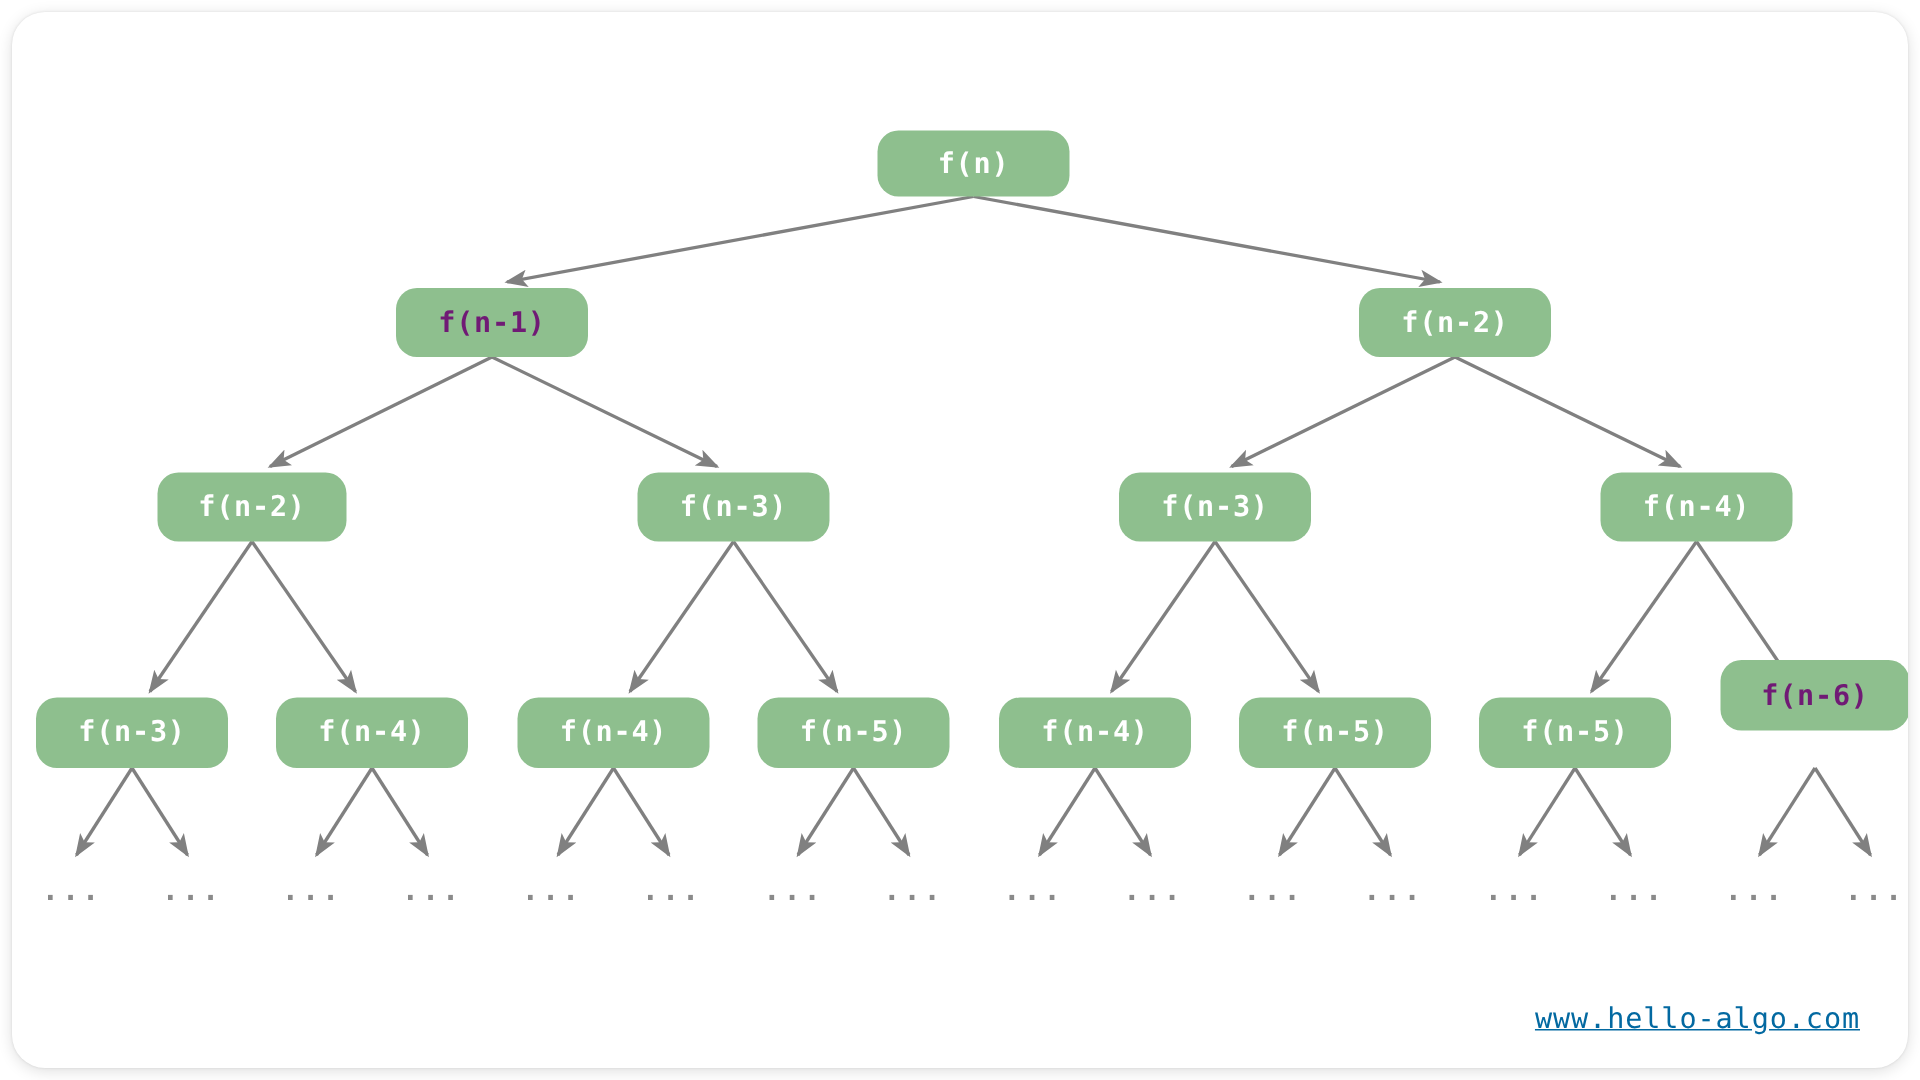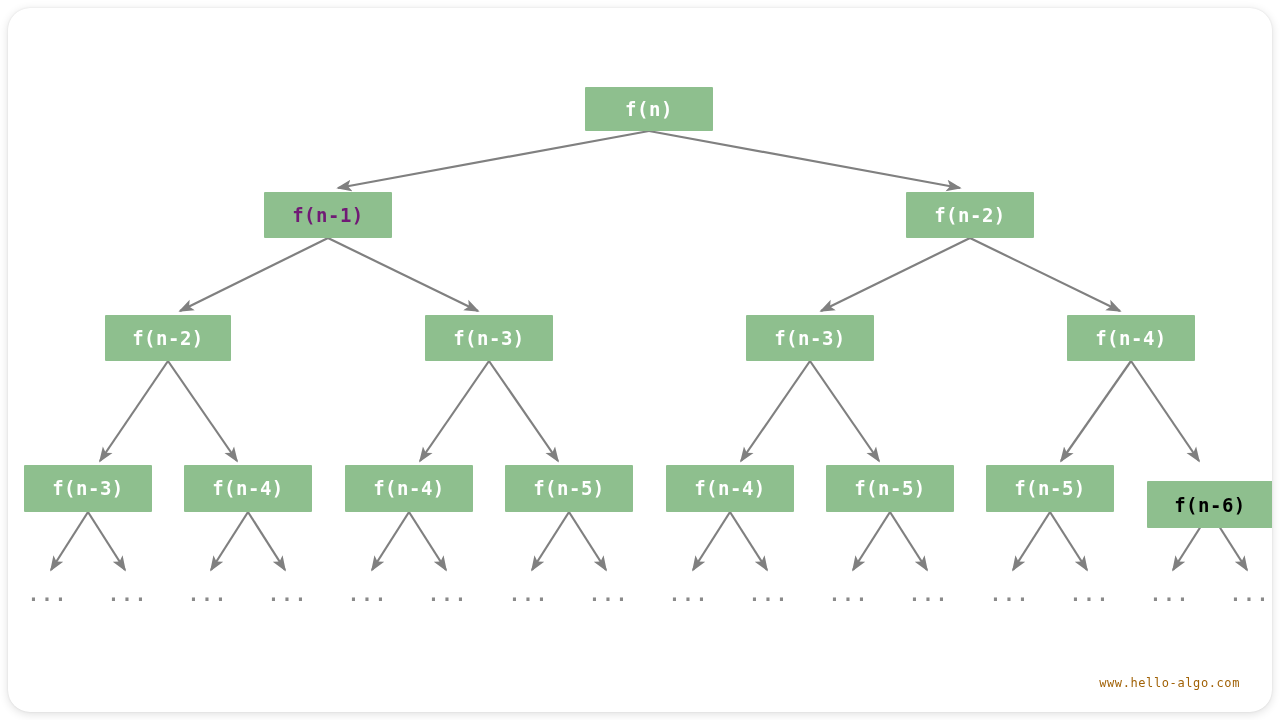--- a/index.html
+++ b/index.html
@@ -32,21 +32,21 @@
     position: absolute;
     left: 0;
     top: 0;
     width: 1280px;
     height: 720px;
     pointer-events: none;
   }
   .node {
     position: absolute;
     background: #8ebf8e;
-    border-radius: 1px;
+    border-radius: 14px;
     color: #ffffff;
     font-family: "DejaVu Sans Mono", monospace;
     font-weight: bold;
     font-size: 19px;
     letter-spacing: 0.5px;
     display: flex;
     align-items: center;
     justify-content: center;
     box-sizing: border-box;
     white-space: nowrap;
@@ -58,25 +58,26 @@
     font-size: 19px;
     font-weight: bold;
     letter-spacing: 2px;
     transform: translate(-50%, -50%);
     white-space: nowrap;
   }
   #watermark {
     position: absolute;
     right: 32px;
     bottom: 22px;
-    color: #a16207;
+    color: #0369a1;
     font-family: "DejaVu Sans Mono", monospace;
-    font-size: 12px;
+    font-size: 19px;
     letter-spacing: 0.6px;
     white-space: nowrap;
+    text-decoration: underline;
   }
 </style>
 </head>
 <body>
 
 <div id="stage">
   <div id="card">
 
     <svg id="edges" viewBox="0 0 1280 720" xmlns="http://www.w3.org/2000/svg">
       <defs>
@@ -126,21 +127,21 @@
         <div class="node" style="left: 417px; top: 307px; width: 128px; height: 46px; background: rgb(142, 191, 142); color: rgb(255, 255, 255);">f(n-3)</div>
         <div class="node" style="left: 738px; top: 307px; width: 128px; height: 46px; background: rgb(142, 191, 142); color: rgb(255, 255, 255);">f(n-3)</div>
         <div class="node" style="left: 1059px; top: 307px; width: 128px; height: 46px; background: rgb(142, 191, 142); color: rgb(255, 255, 255);">f(n-4)</div>
         <div class="node" style="left: 16px; top: 456.5px; width: 128px; height: 47px; background: rgb(142, 191, 142); color: rgb(255, 255, 255);">f(n-3)</div>
         <div class="node" style="left: 176px; top: 456.5px; width: 128px; height: 47px; background: rgb(142, 191, 142); color: rgb(255, 255, 255);">f(n-4)</div>
         <div class="node" style="left: 337px; top: 456.5px; width: 128px; height: 47px; background: rgb(142, 191, 142); color: rgb(255, 255, 255);">f(n-4)</div>
         <div class="node" style="left: 497px; top: 456.5px; width: 128px; height: 47px; background: rgb(142, 191, 142); color: rgb(255, 255, 255);">f(n-5)</div>
         <div class="node" style="left: 658px; top: 456.5px; width: 128px; height: 47px; background: rgb(142, 191, 142); color: rgb(255, 255, 255);">f(n-4)</div>
         <div class="node" style="left: 818px; top: 456.5px; width: 128px; height: 47px; background: rgb(142, 191, 142); color: rgb(255, 255, 255);">f(n-5)</div>
         <div class="node" style="left: 978px; top: 456.5px; width: 128px; height: 47px; background: rgb(142, 191, 142); color: rgb(255, 255, 255);">f(n-5)</div>
-        <div class="node" style="left: 1139px; top: 473px; width: 126px; height: 47px; background: rgb(142, 191, 142); color: #000000;">f(n-6)</div>
+        <div class="node" style="left: 1139px; top: 432px; width: 126px; height: 47px; background: rgb(142, 191, 142); color: #701a75;">f(n-6)</div>
       </div>
     <div id="ellipsis-layer">
         <div class="ellipsis" style="left: 40px; top: 586px; color: rgb(138, 138, 138);">...</div>
         <div class="ellipsis" style="left: 120px; top: 586px; color: rgb(138, 138, 138);">...</div>
         <div class="ellipsis" style="left: 200px; top: 586px; color: rgb(138, 138, 138);">...</div>
         <div class="ellipsis" style="left: 280px; top: 586px; color: rgb(138, 138, 138);">...</div>
         <div class="ellipsis" style="left: 360px; top: 586px; color: rgb(138, 138, 138);">...</div>
         <div class="ellipsis" style="left: 440px; top: 586px; color: rgb(138, 138, 138);">...</div>
         <div class="ellipsis" style="left: 521px; top: 586px; color: rgb(138, 138, 138);">...</div>
         <div class="ellipsis" style="left: 601px; top: 586px; color: rgb(138, 138, 138);">...</div>

